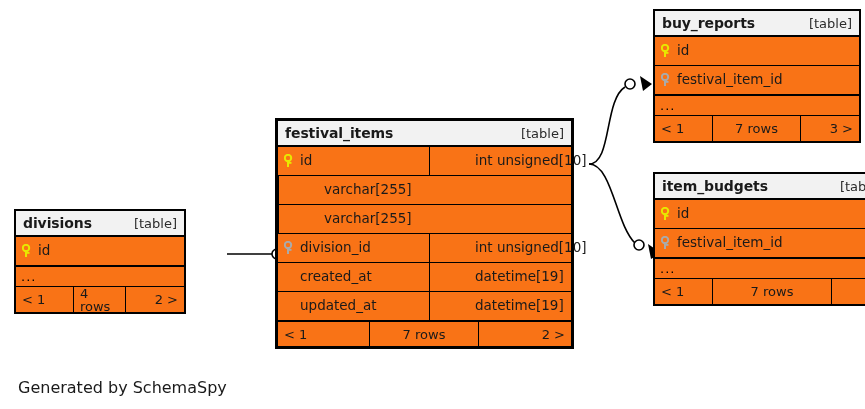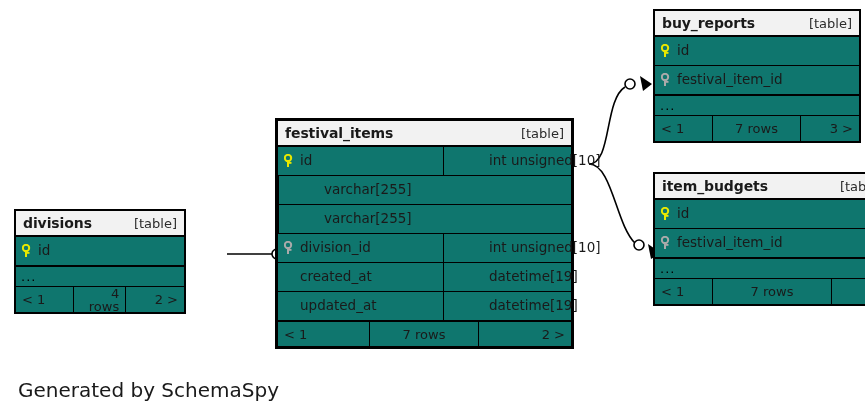--- a/index.html
+++ b/index.html
@@ -33,21 +33,21 @@
     width: 865px;
     height: 409px;
     z-index: 1;
     pointer-events: none;
   }
 
   
   .db-table {
     position: absolute;
     z-index: 2;
-    background: #0f766e;
+    background: #f97316;
     border: 2px solid #000000;
     box-sizing: border-box;
     font-size: 13.5px;
     line-height: 1;
   }
   .db-table.focal {
     border-width: 3px;
   }
 
   .tbl-header {
@@ -66,21 +66,20 @@
     letter-spacing: -0.1px;
   }
   .tbl-kind {
     font-size: 13px;
     color: #2b2b2b;
     padding-left: 10px;
   }
 
   .tbl-body {
     display: block;
-    text-align: right;
   }
 
   .col-row {
     display: flex;
     align-items: stretch;
     border-bottom: 1.5px solid #000000;
     height: 29px;
     box-sizing: border-box;
   }
   .col-row:last-child {
@@ -161,29 +160,29 @@
 
   #table-divisions    .pager-prev { width: 62px; }
   #table-divisions    .pager-next { width: 62px; }
   #table-buy-reports  .pager-prev { width: 58px; }
   #table-buy-reports  .pager-next { width: 58px; }
   #table-item-budgets .pager-prev { width: 58px; }
   #table-item-budgets .pager-next { width: 58px; }
   #table-festival-items .pager-prev { width: 92px; }
   #table-festival-items .pager-next { width: 92px; }
 
-  #table-festival-items .col-type { width: 128px; padding-left: 45px; }
+  #table-festival-items .col-type { width: 142px; padding-left: 45px; }
   #table-festival-items .tbl-footer { border-top: 1.5px solid #000; }
 
   
   #generated-caption {
     position: absolute;
     left: 18px;
     top: 378px;
-    font-size: 20px;
+    font-size: 16px;
     color: #1a1a1a;
     z-index: 2;
   }
 </style>
 </head>
 <body>
 
 <div id="diagram-canvas">
 
   <svg id="relationship-layer" viewBox="0 0 865 409" width="865" height="409">

